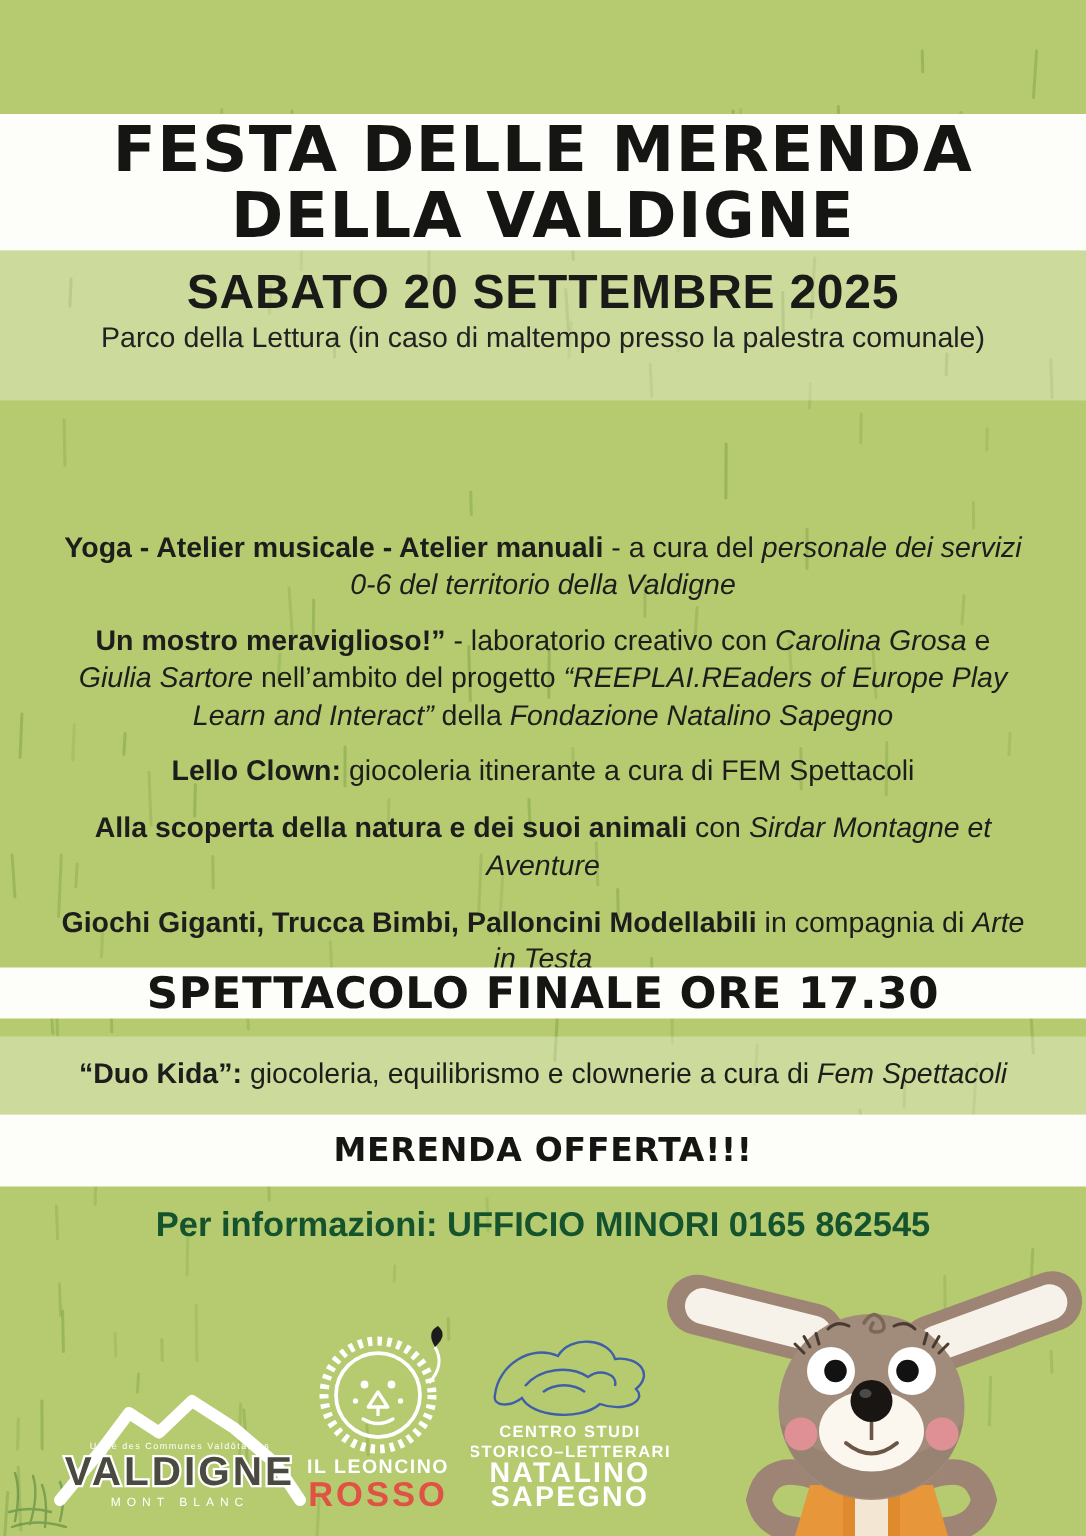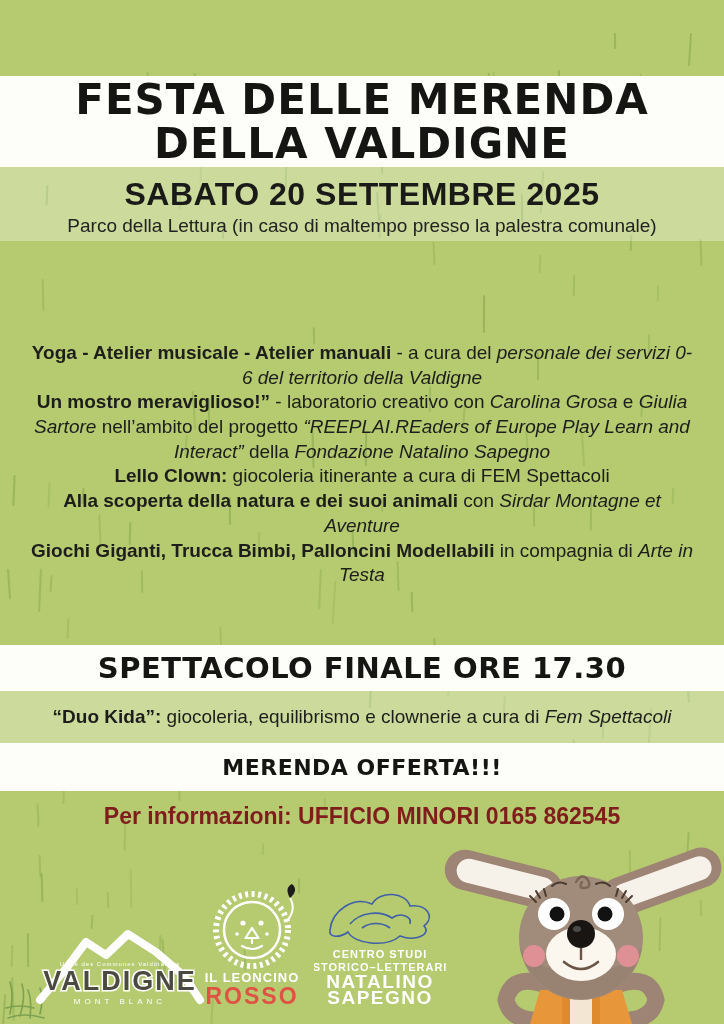--- a/index.html
+++ b/index.html
@@ -13,35 +13,35 @@
   .layer{position:absolute;left:0;width:100%;z-index:1;text-align:center;}
   .white{background:#fdfdfa;}
   .light{background:rgba(255,255,255,.30);}
   .comic{
     font-family:"DejaVu Sans","Liberation Sans",sans-serif;
     font-weight:900;color:#151513;letter-spacing:.5px;
   }
   .intro{top:14px;font-size:17px;line-height:1.38;color:#2b2b26;font-weight:500;}
   .title-band{top:76px;height:91px;display:flex;flex-direction:column;justify-content:center;}
   .title-band .t{font-size:42px;line-height:44px;letter-spacing:1px;}
-  .date-band{top:167px;height:74px;}
+  .date-band{top:167px;height:100px;}
   .date-h{font-size:32px;font-weight:800;margin:9px 0 2px 0;letter-spacing:.5px;font-family:"Liberation Sans",sans-serif;color:#1a1a18;}
   .date-sub{font-size:19px;margin:0;color:#222;}
   .ateliers-band{top:254px;height:81px;display:flex;flex-direction:column;justify-content:center;}
   .ateliers-band .t{font-size:28px;line-height:33px;}
   .program{position:absolute;top:341px;left:28px;right:28px;z-index:1;text-align:center;}
-  .program p{margin:0;font-size:19px;line-height:1.3;}
+  .program p{margin:13px;font-size:19px;line-height:1.3;}
   .seg-b{font-weight:bold;}
   .seg-i{font-style:italic;}
-  .finale-band{top:645px;height:46px;display:flex;align-items:center;justify-content:center;}
+  .finale-band{top:645px;height:34px;display:flex;align-items:center;justify-content:center;}
   .finale-band .t{font-size:29px;}
   .duo-band{top:691px;height:52px;display:flex;align-items:center;justify-content:center;font-size:19px;}
   .merenda-band{top:743px;height:48px;display:flex;align-items:center;justify-content:center;}
   .merenda-band .t{font-size:22px;}
-  .info{top:803px;font-size:23px;font-weight:800;color:#7f1d1d;}
+  .info{top:803px;font-size:23px;font-weight:800;color:#14532d;}
   .logo{position:absolute;z-index:2;}
   .valdigne{left:34px;top:922px;width:172px;height:98px;}
   .leoncino{left:200px;top:878px;width:106px;height:132px;}
   .sapegno{left:314px;top:884px;width:132px;height:122px;}
   .bunny{right:-2px;top:838px;width:290px;height:186px;}
   .grass{left:0px;top:944px;width:120px;height:80px;z-index:1;}
   svg text{font-family:"Liberation Sans",sans-serif;}
 </style>
 </head>
 <body>

